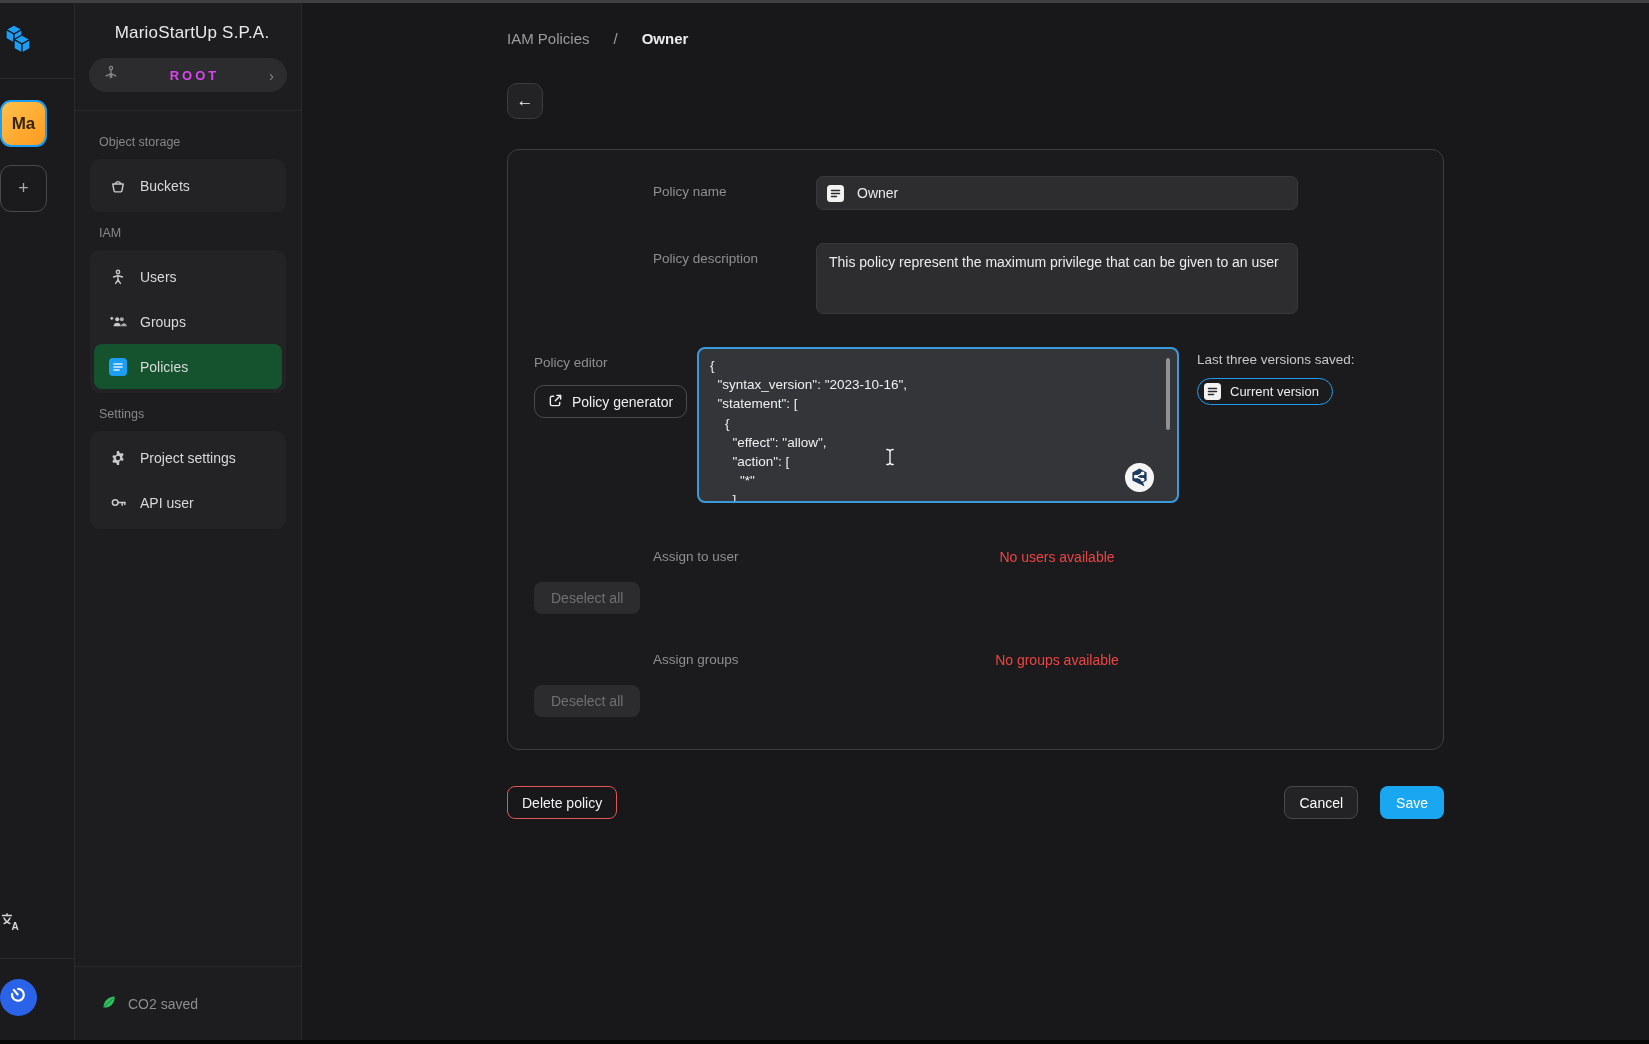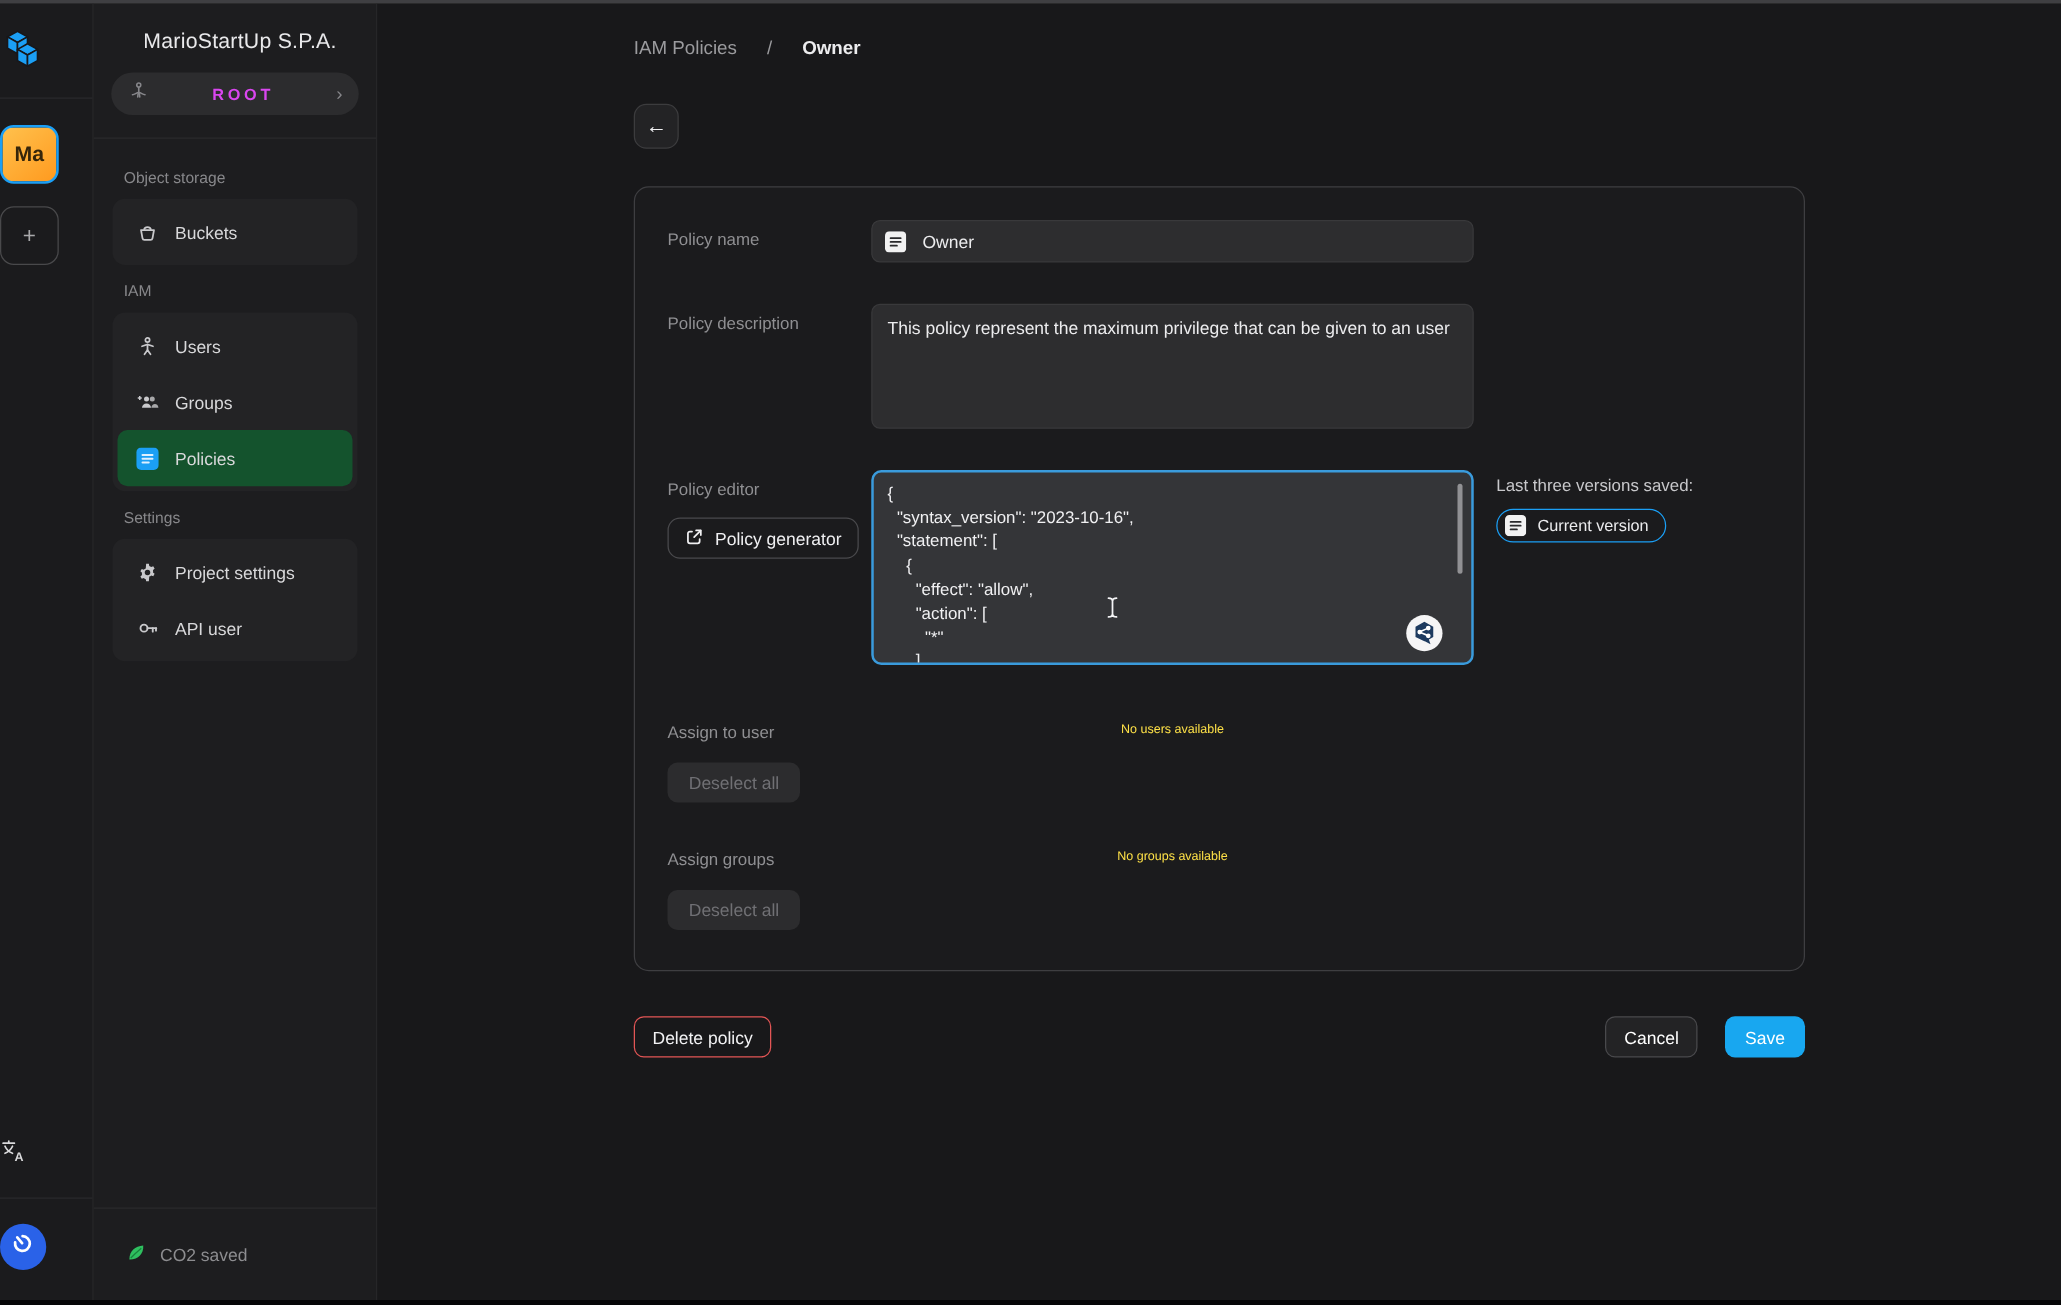--- a/index.html
+++ b/index.html
@@ -75,33 +75,33 @@
   .crumb-current { color: #ececee; font-weight: 600; }
   .back-btn {
     margin-top: 36px; width: 36px; height: 36px; border-radius: 10px;
     background: #232325; border: 1px solid #3c3c3e; color: #f0f0f2; font-size: 17px;
     display: flex; align-items: center; justify-content: center; cursor: pointer;
   }
   .card {
     margin-top: 30px; border: 1px solid #3e3e41; border-radius: 12px;
     background: #1b1b1d; padding: 26px;
   }
-  .form-row { display: flex; margin-bottom: 33px; }
+  .form-row { display: flex; margin-bottom: 33px; justify-content: center; }
   .label-col { width: 163px; flex-shrink: 0; padding-top: 8px; }
   .field-label { color: #8f8f92; font-size: 13.5px; }
   .field-col { width: 482px; flex-shrink: 0; }
   .right-col { flex: 1; padding-left: 18px; }
 
   .text-input {
     height: 34px; background: #2d2d2f; border: 1px solid #39393b; border-radius: 7px;
     display: flex; align-items: center; gap: 13px; padding: 0 10px; cursor: text;
   }
   .text-input .value { font-size: 14px; color: #ececee; }
   .textarea {
-    height: 100px; background: #2d2d2f; border: 1px solid #39393b; border-radius: 7px;
+    height: 71px; background: #2d2d2f; border: 1px solid #39393b; border-radius: 7px;
     padding: 9px 12px; font-size: 14px; color: #ececee; line-height: 1.35; cursor: text;
   }
 
   .generator-btn {
     margin-top: 15px; height: 33px; display: inline-flex; align-items: center; gap: 9px;
     padding: 0 13px; border: 1px solid #4a4a4d; border-radius: 10px; background: transparent;
     color: #f0f0f2; font-size: 14px; cursor: pointer;
   }
   .editor {
     position: relative; height: 156px; background: #343538;
@@ -124,21 +124,21 @@
 
   .versions-heading { color: #c8c8cb; font-size: 13.5px; margin-top: 5px; }
   .version-chip {
     margin-top: 11px; display: inline-flex; align-items: center; gap: 9px;
     height: 27px; padding: 0 13px 0 6px; border: 1.5px solid #1b9ff5; border-radius: 14px;
     background: transparent; color: #ececee; font-size: 13px; cursor: pointer;
   }
 
   .assign-block { margin-bottom: 30px; }
   .assign-block .form-row { margin-bottom: 0; }
-  .empty-text { text-align: center; color: #fde047; font-size: 10px; padding-top: 8px; }
+  .empty-text { text-align: center; color: #ef4444; font-size: 14px; padding-top: 8px; }
   .deselect-btn {
     margin-top: 17px; height: 32px; padding: 0 17px; border: none; border-radius: 8px;
     background: #2c2c2e; color: #707074; font-size: 14px; cursor: not-allowed;
   }
 
   .footer-actions { margin-top: 36px; display: flex; align-items: center; gap: 13px; }
   .delete-btn {
     height: 33px; padding: 0 14px; background: transparent; border: 1px solid #e25555;
     border-radius: 8px; color: #f2f2f4; font-size: 14px; cursor: pointer;
   }

